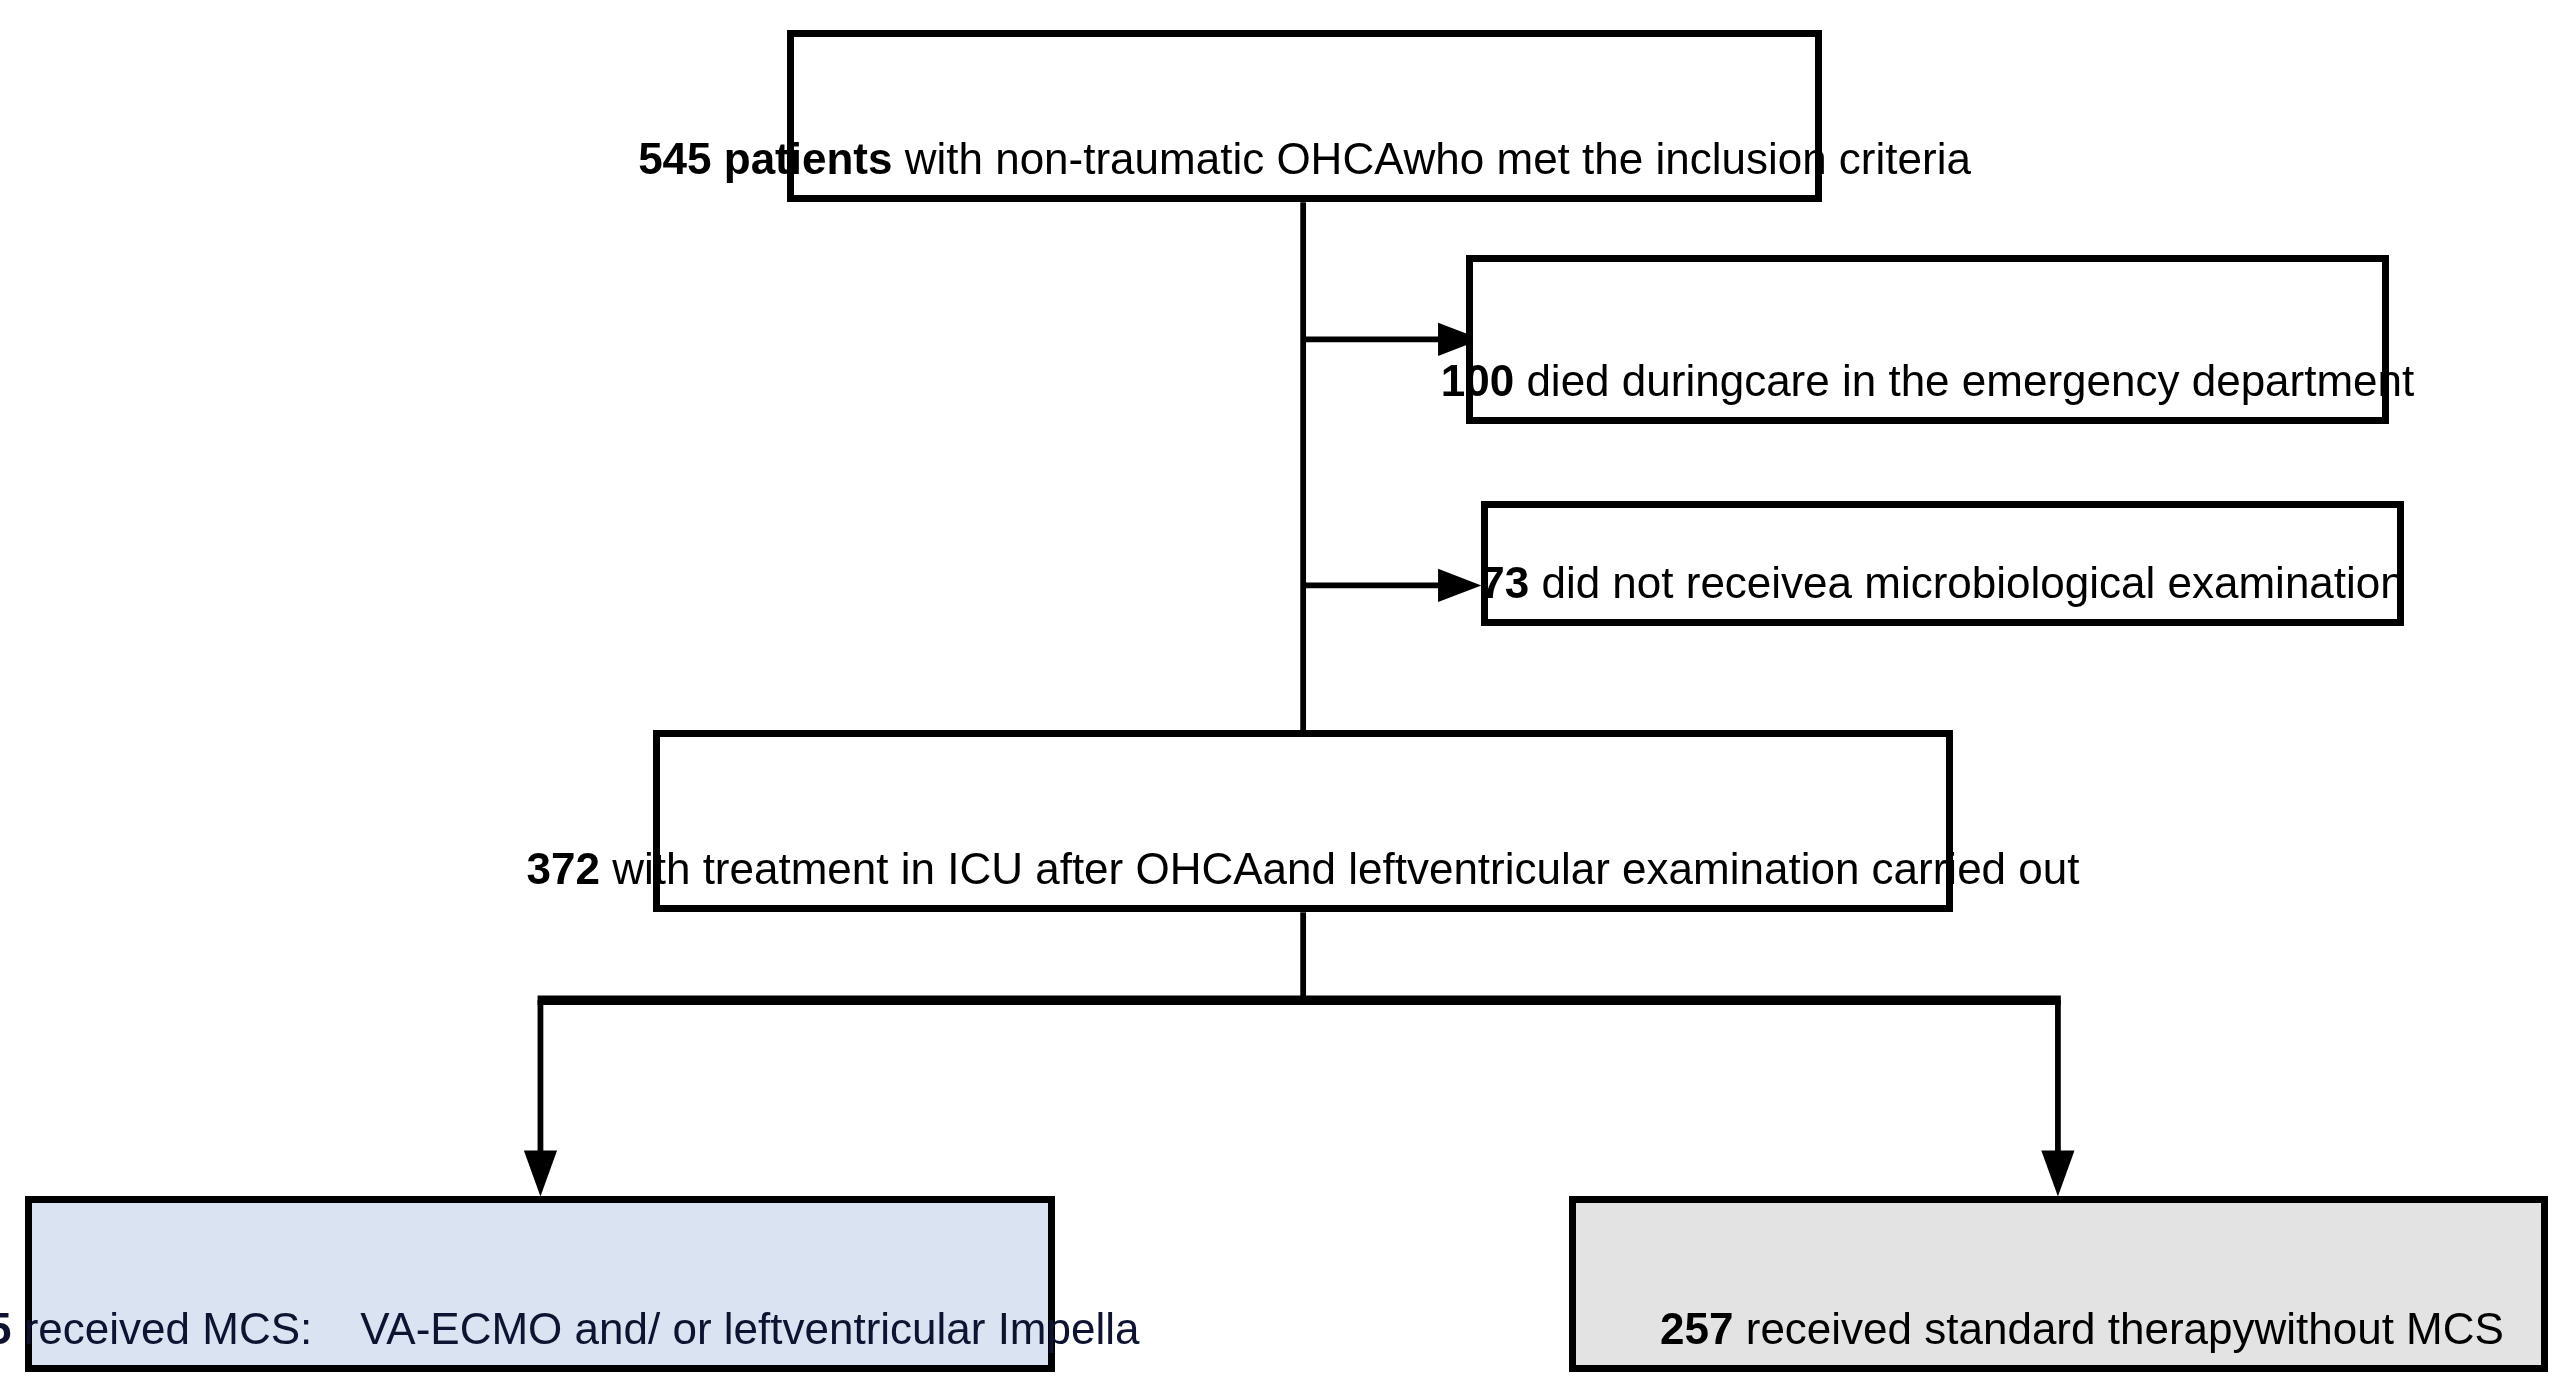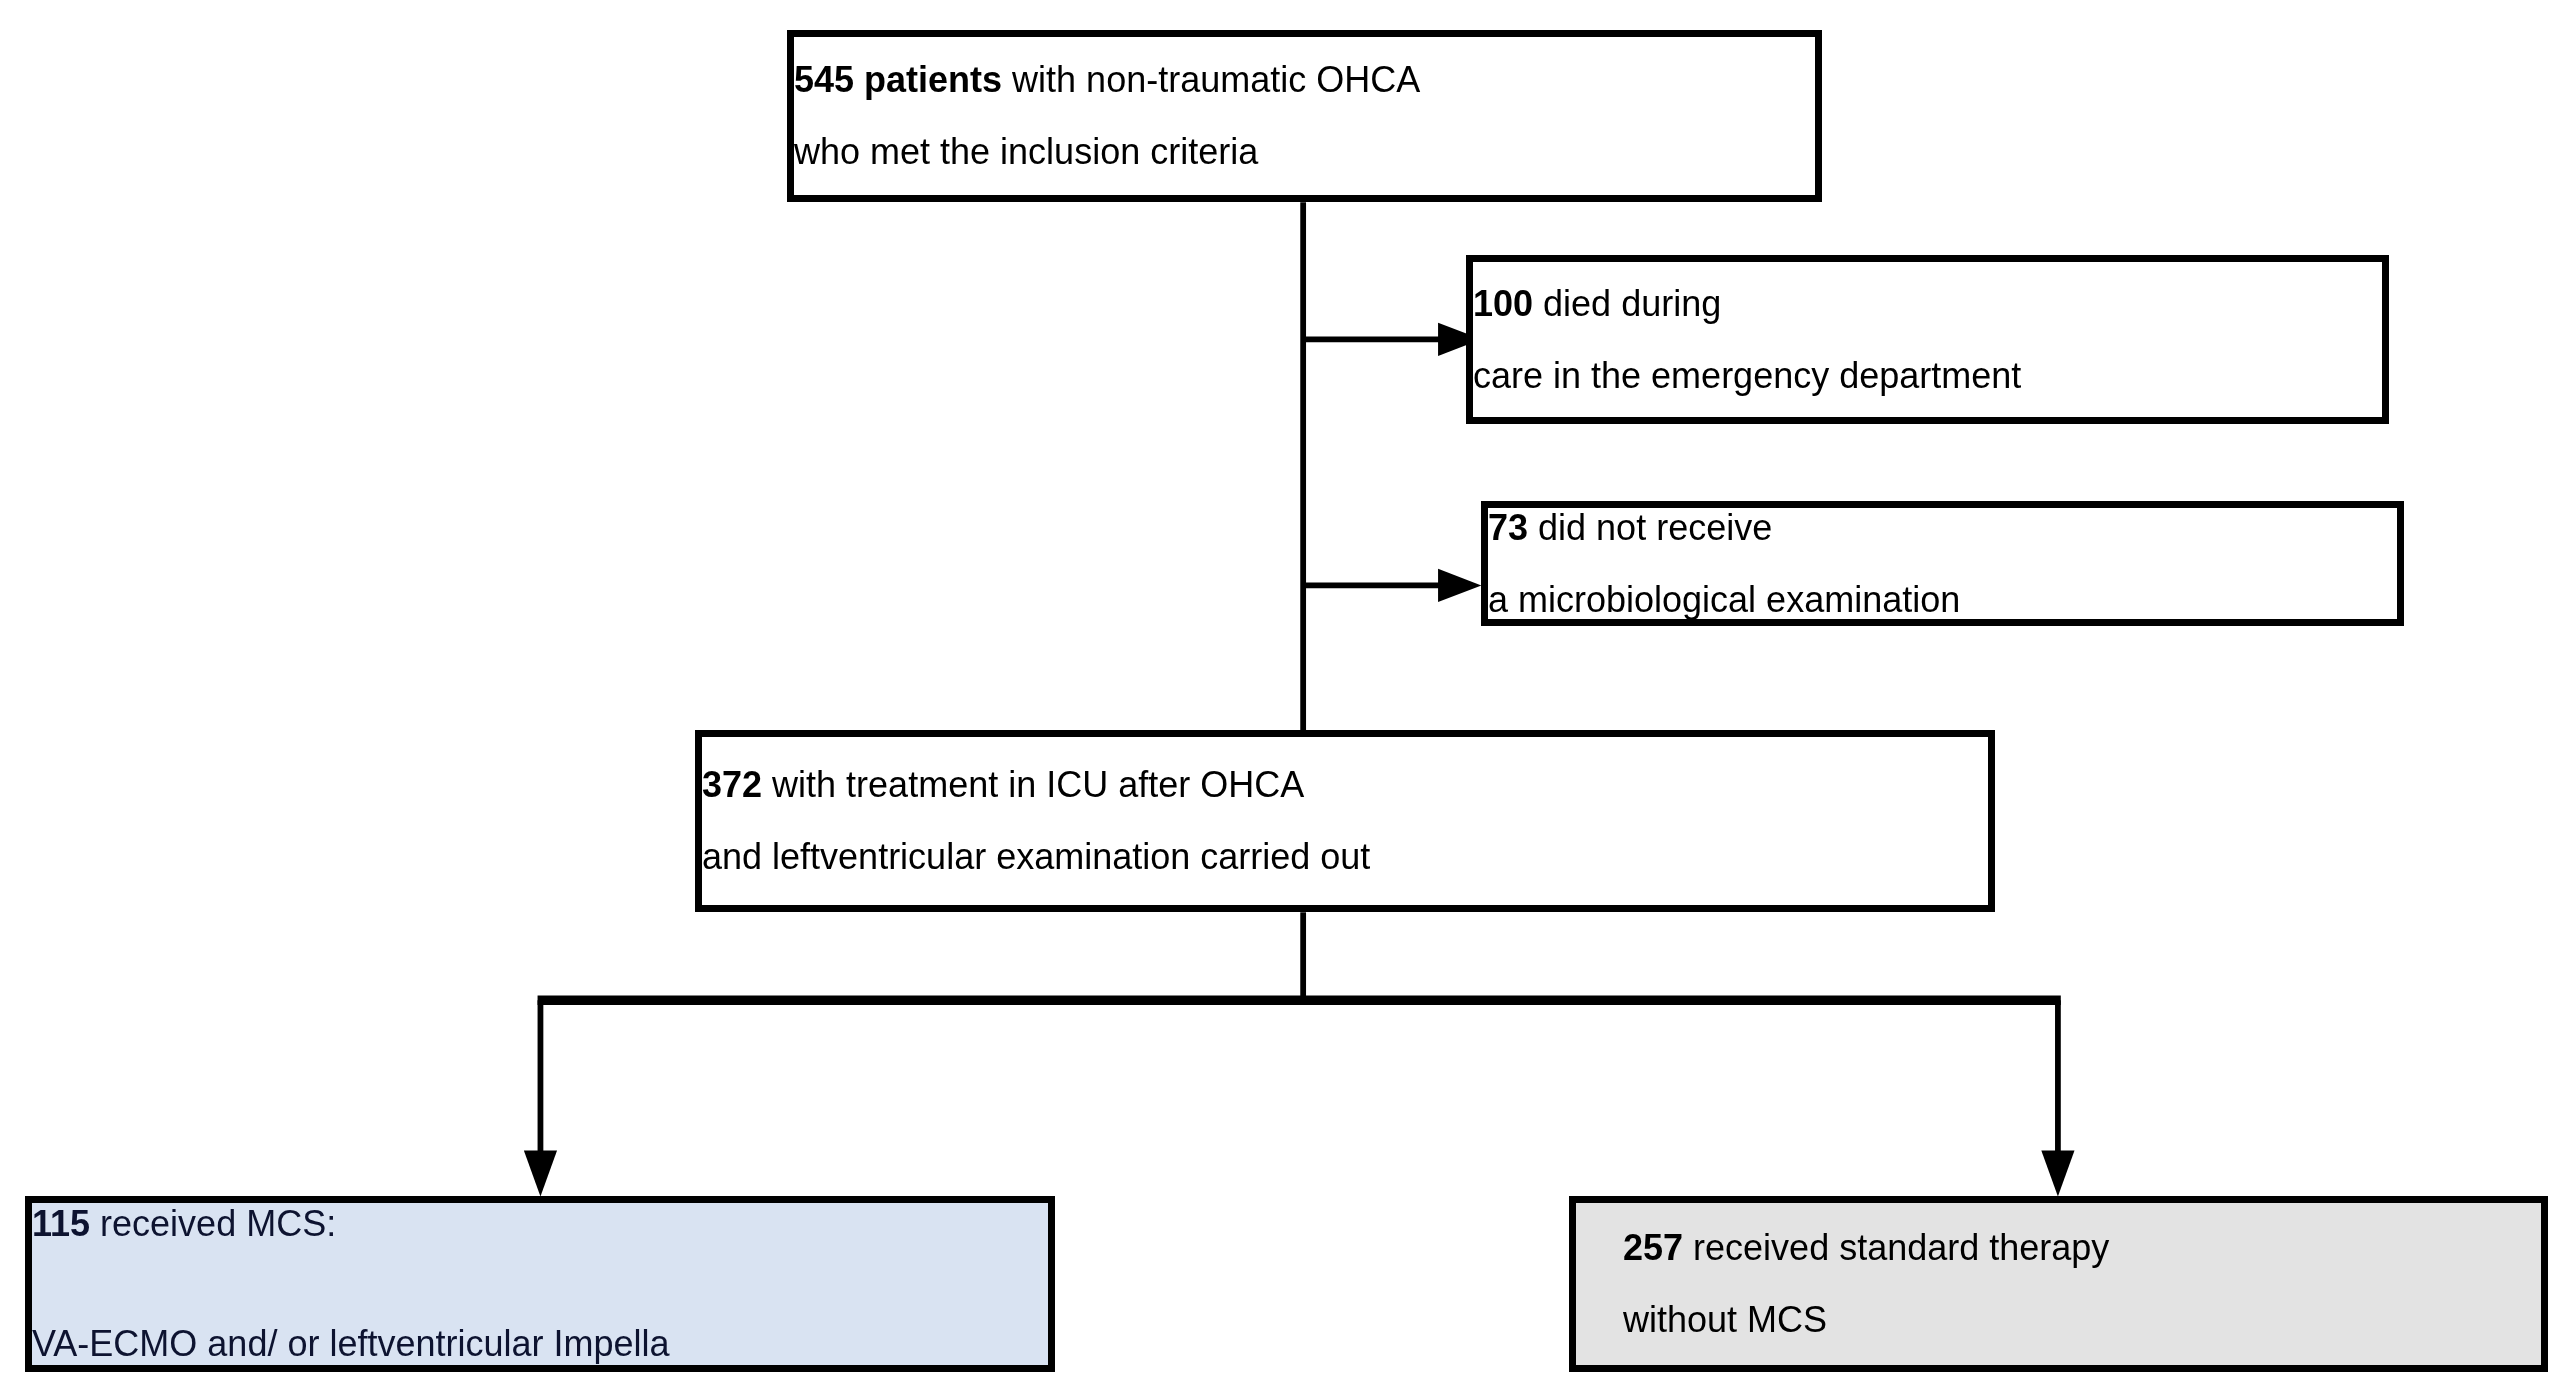--- a/index.html
+++ b/index.html
@@ -21,26 +21,26 @@
     top: 0;
     width: 2576px;
     height: 1401px;
   }
   .box {
     position: absolute;
     border: 7.2px solid #000000;
     background: #ffffff;
     color: #000000;
     display: flex;
-    flex-direction: column;
+    flex-direction: row;
     justify-content: center;
-    align-items: flex-start;
+    align-items: flex-end;
     text-align: center;
     box-sizing: border-box;
-    font-size: 36px;
+    font-size: 44px;
     line-height: 72px;
     white-space: nowrap;
   }
   .box .line { font-weight: 400; }
   .box .line b { font-weight: 700; }
 
   
   #node-enrolled  { left: 787px; top: 30px;   width: 1035px; height: 172px; }
   #node-died-ed   { left: 1466px; top: 255px;  width: 923px; height: 169px; }
   #node-no-micro  { left: 1481px; top: 501px;  width: 923px; height: 125px; }
@@ -82,21 +82,21 @@
   <div class="box" id="node-died-ed" style="background-color: rgb(255, 255, 255); color: rgb(0, 0, 0); border-color: rgb(0, 0, 0);">
     <div class="line"><b>100</b><span> died during</span></div>
     <div class="line">care in the emergency department</div>
   </div>
 
   <div class="box" id="node-no-micro" style="background-color: rgb(255, 255, 255); color: rgb(0, 0, 0); border-color: rgb(0, 0, 0);">
     <div class="line"><b>73</b><span> did not receive</span></div>
     <div class="line">a microbiological examination</div>
   </div>
 
-  <div class="box" id="node-icu" style="background-color: rgb(255, 255, 255); color: rgb(0, 0, 0); border-color: rgb(0, 0, 0); margin-left: 42px;">
+  <div class="box" id="node-icu" style="background-color: rgb(255, 255, 255); color: rgb(0, 0, 0); border-color: rgb(0, 0, 0);">
     <div class="line"><b>372</b><span> with treatment in ICU after OHCA</span></div>
     <div class="line">and leftventricular examination carried out</div>
   </div>
 
   <div class="box" id="node-mcs" style="background-color: rgb(217, 227, 242); color: rgb(13, 19, 48); border-color: rgb(0, 0, 0); gap: 48px;">
     <div class="line"><b>115</b><span> received MCS:</span></div>
     <div class="line">VA-ECMO and/ or leftventricular Impella</div>
   </div>
 
   <div class="box" id="node-standard" style="background-color: rgb(227, 227, 227); color: rgb(0, 0, 0); border-color: rgb(0, 0, 0); padding-left: 47px;">

